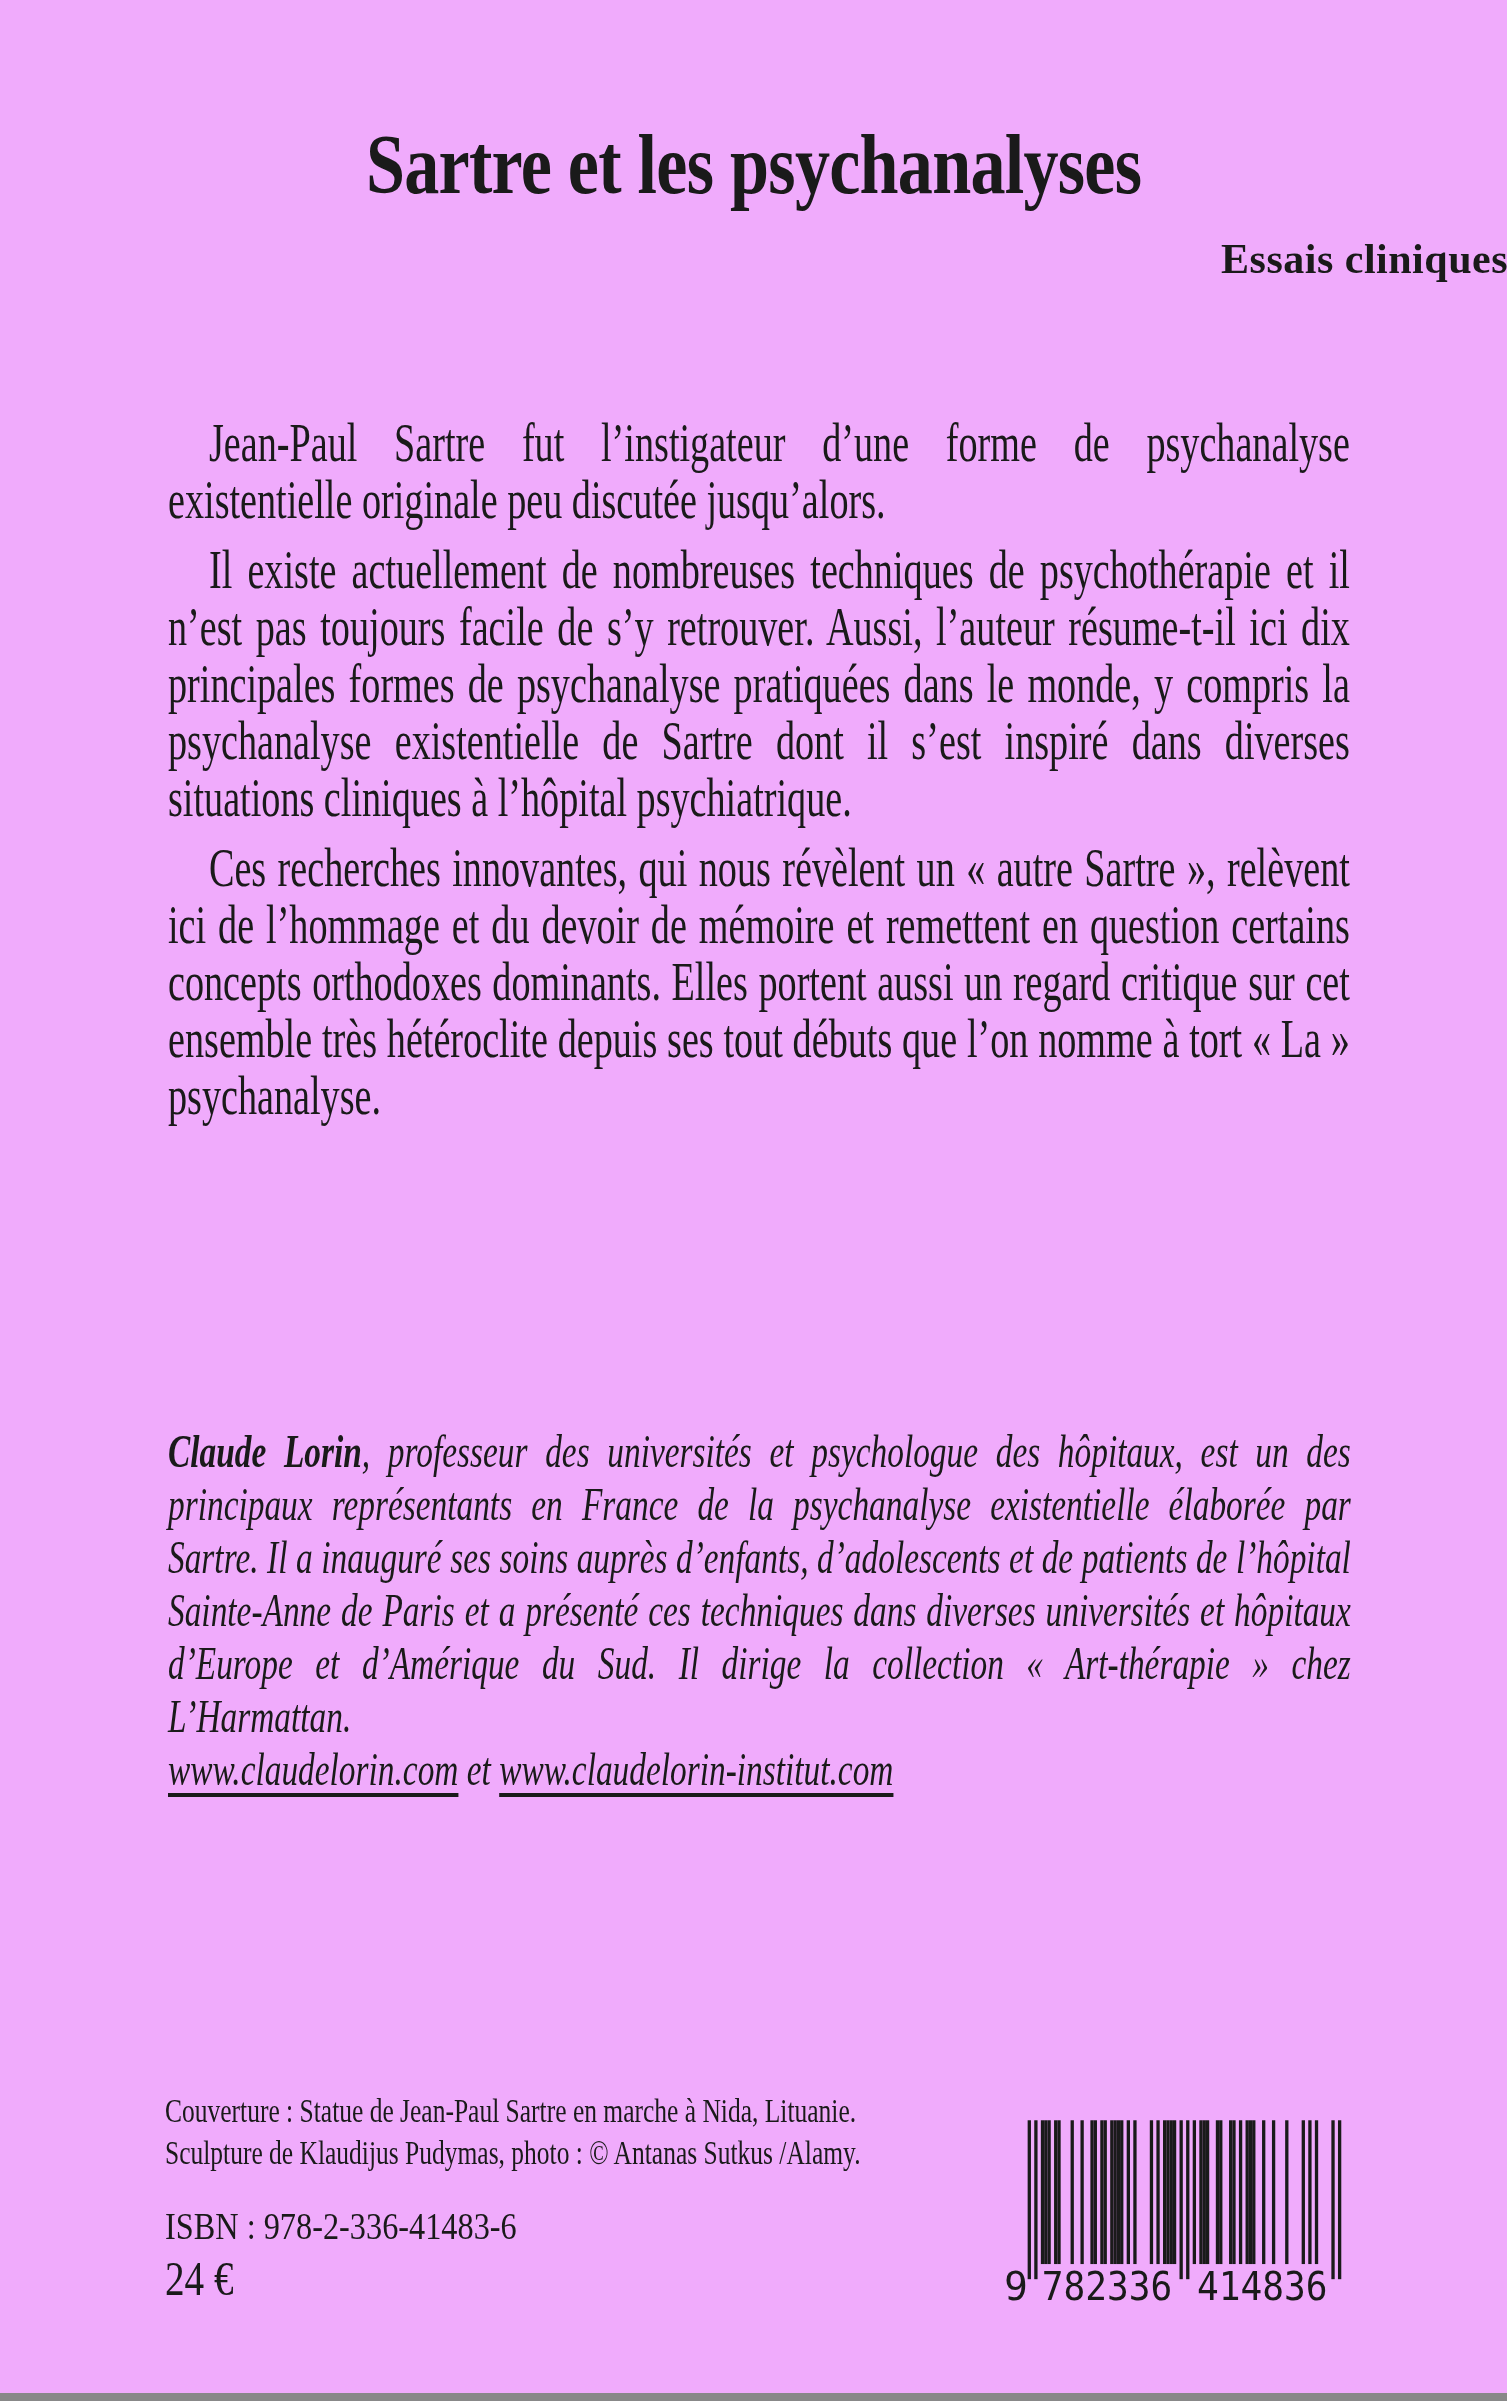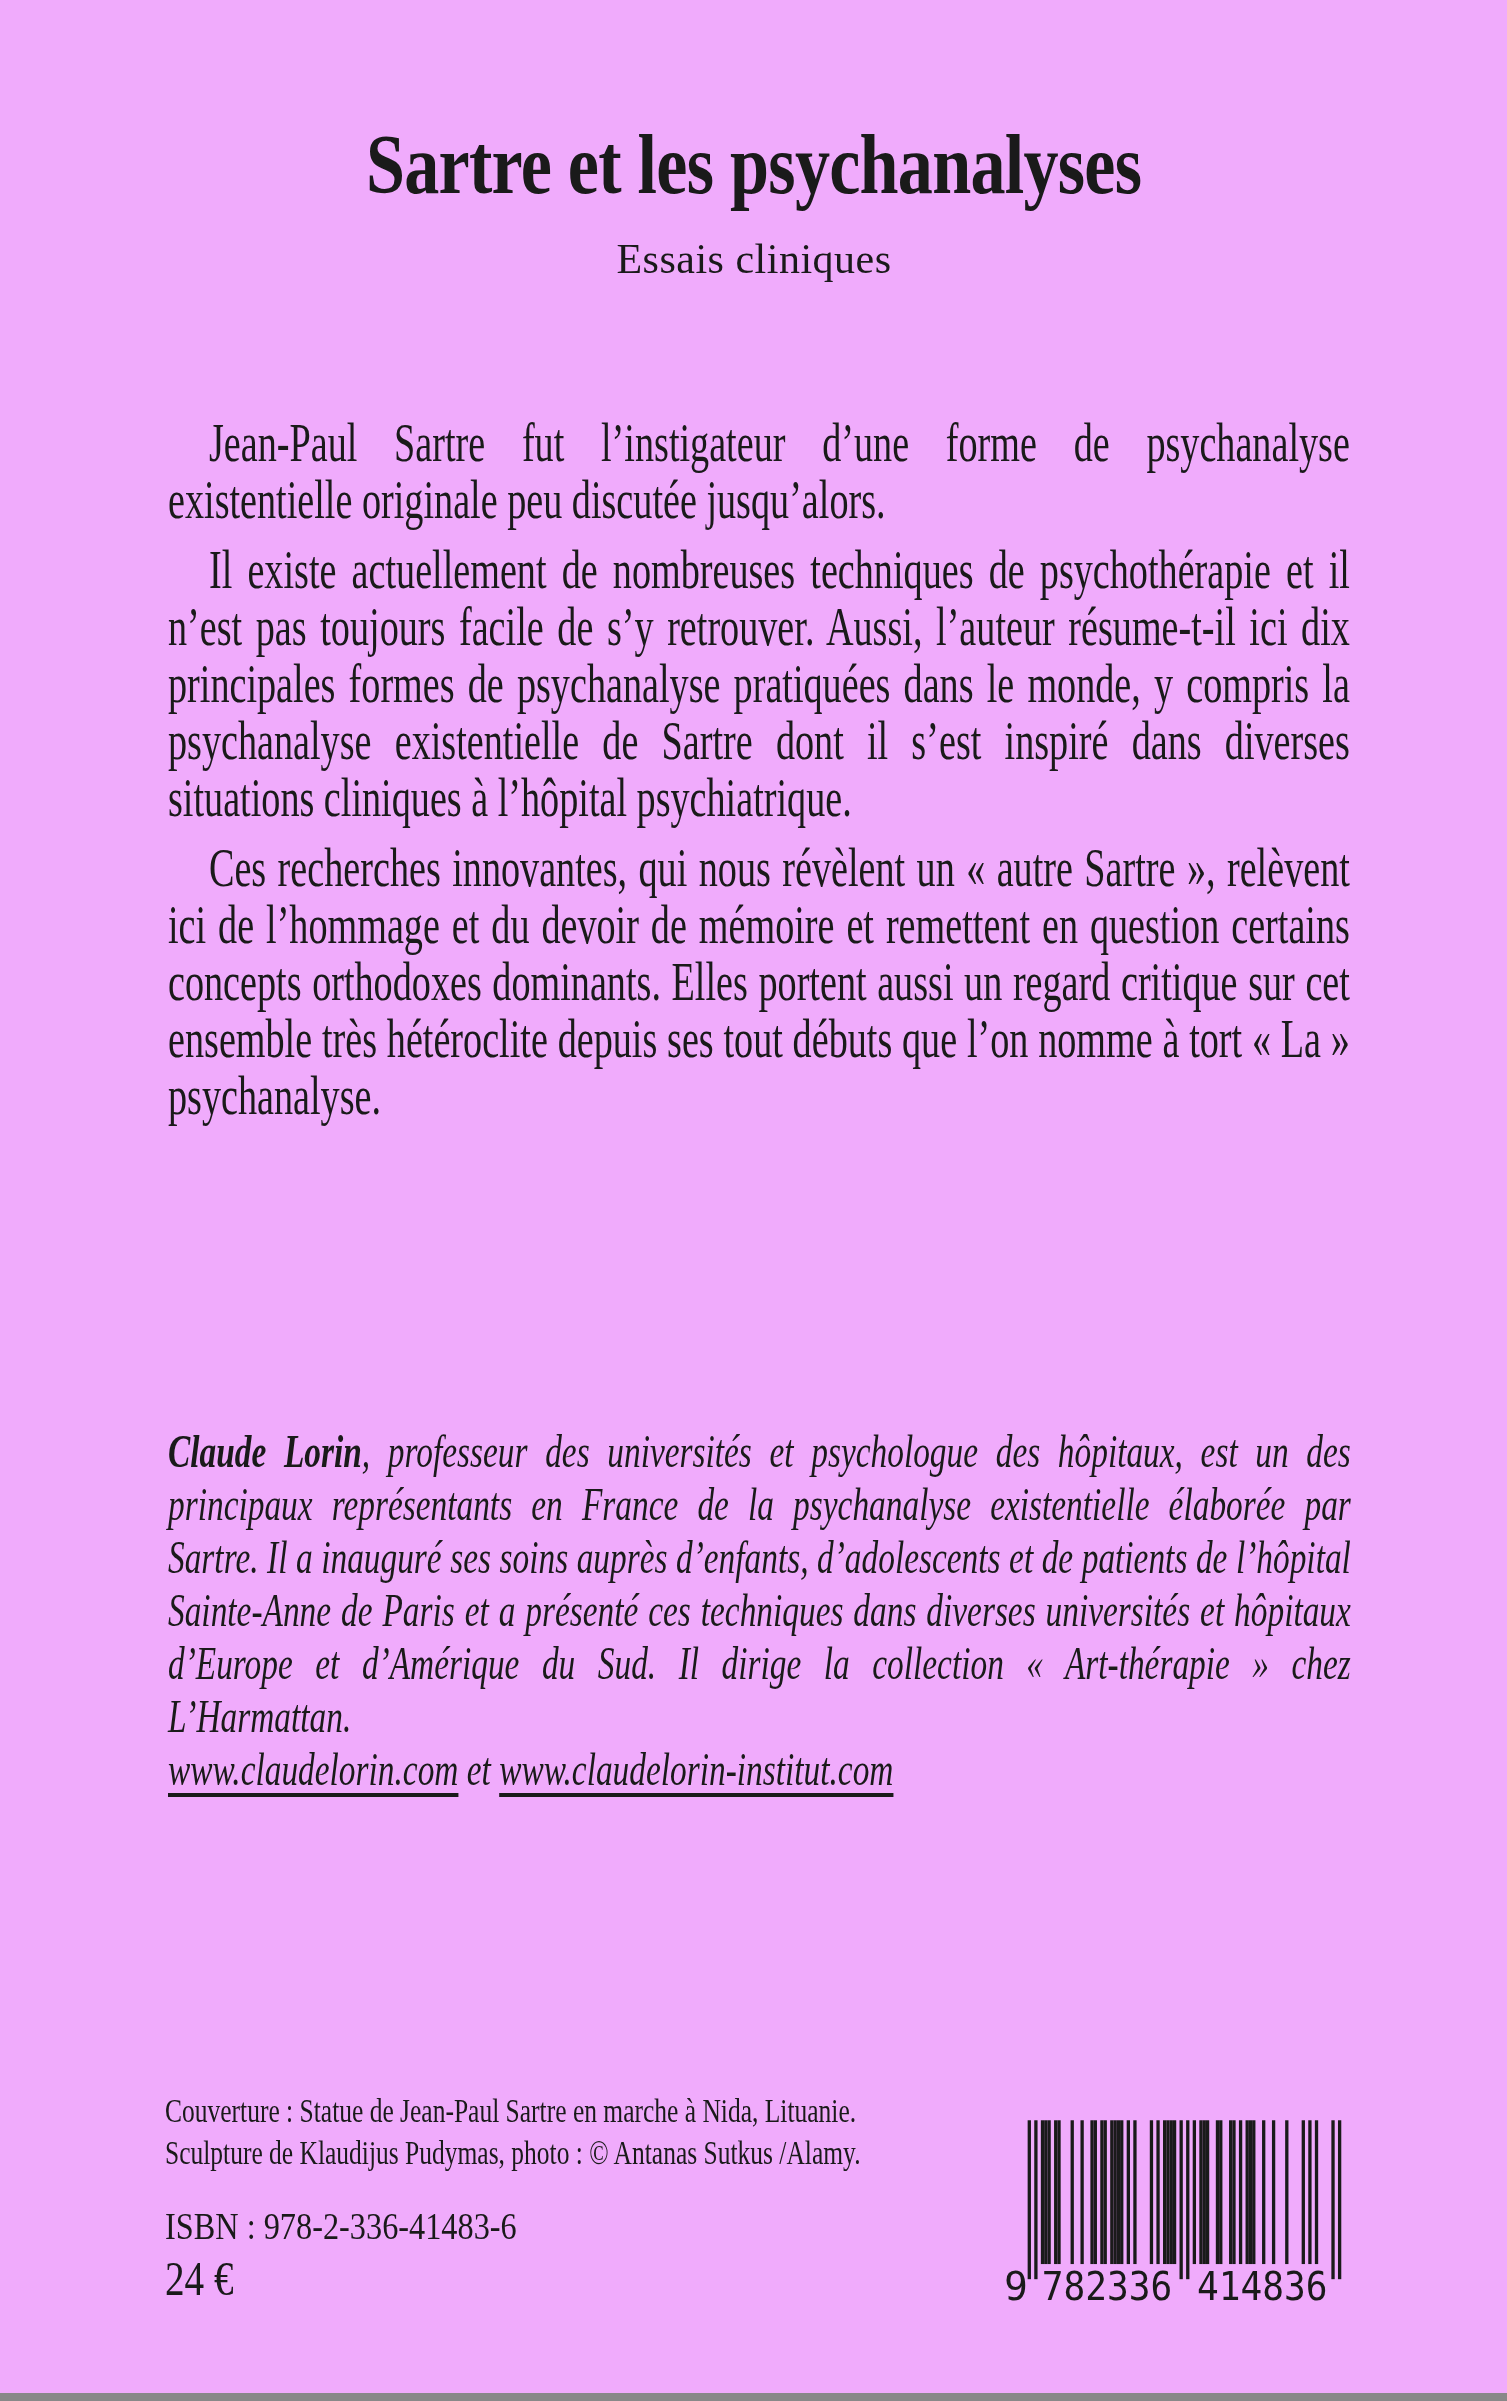--- a/index.html
+++ b/index.html
@@ -24,24 +24,24 @@
     text-align: center;
     font-size: 85px;
     line-height: 85px;
     font-weight: bold;
     letter-spacing: -0.9px;
     white-space: nowrap;
   }
   .subtitle {
     left: 0; top: 238px;
     width: 1508px;
-    text-align: center;
+    text-align: right;
     font-size: 42px;
     line-height: 42px;
-    font-weight: normal;
+    font-weight: bold;
     letter-spacing: 0.5px;
   }
 
   
   .synopsis {
     left: 168px; top: 414px;
     width: 1703px;
     transform: scaleX(0.694);
     transform-origin: 0 0;
     font-size: 55px;

